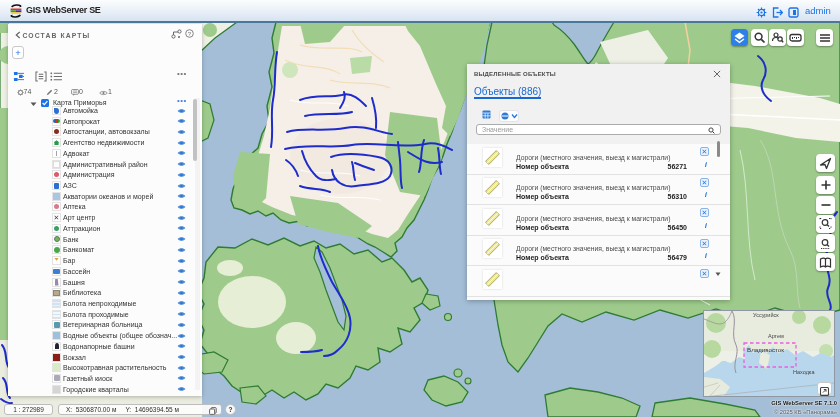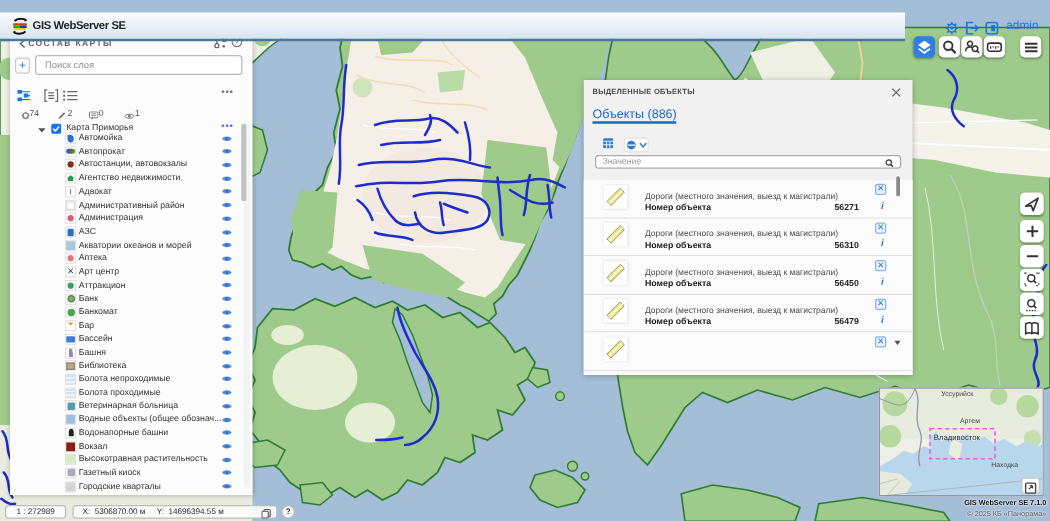--- a/index.html
+++ b/index.html
@@ -1,19 +1,19 @@
 <!DOCTYPE html>
 <html><head><meta charset="utf-8">
 <style>
 *{margin:0;padding:0;box-sizing:border-box}
 html,body{width:840px;height:417px;overflow:hidden;font-family:"Liberation Sans",sans-serif;background:#a4bed7}
 .abs{position:absolute}
 #stage{position:relative;width:840px;height:417px;overflow:hidden}
 
-#topbar{position:absolute;left:0;top:10px;width:724px;height:23px;background:linear-gradient(#fbfdfe,#e7eef7 60%,#d7e3f2);border-bottom:2px solid #4a7896;z-index:40}
+#topbar{position:absolute;left:0;top:0;width:840px;height:23px;background:linear-gradient(#fbfdfe,#e7eef7 60%,#d7e3f2);border-bottom:2px solid #4a7896;z-index:40}
 #apptitle{position:absolute;left:26px;top:5px;font-size:9px;font-weight:bold;color:#222;letter-spacing:-0.3px}
 .tbico{position:absolute;top:7px}
 #admin{position:absolute;left:805px;top:5px;font-size:9.5px;color:#1a73e8}
 
 #lpanel{position:absolute;left:8px;top:24px;width:194px;height:372px;background:#fcfcfc;box-shadow:0 1px 4px rgba(0,0,0,.25);z-index:30}
 #lphead{position:absolute;left:0;top:0;width:100%;height:21px}
 #lptitle{position:absolute;left:14.5px;top:7.5px;font-size:6.8px;font-weight:bold;color:#666;letter-spacing:1.1px}
 #plusbtn{position:absolute;left:4px;top:22px;width:12px;height:13px;border:1px solid #c9c9c9;border-radius:3px;background:#fff;color:#1a73e8;font-size:9.5px;line-height:11px;text-align:center}
 #lsearch{position:absolute;left:20px;top:20px;width:166px;height:16px;border:1px solid #b9b9b9;border-radius:3px;background:#fff;font-size:7.5px;color:#8f8f8f;line-height:14px;padding-left:7px}
 #tabs{position:absolute;left:0;top:44px;width:100%;height:22px}
@@ -311,21 +311,20 @@
             <path d="M2.5,6 V3 H7"></path>
             <circle cx="8" cy="8" r="1" fill="#666" stroke="none"></circle>
           </g>
         </svg>
   <svg class="abs" style="left:177px;top:5px" width="9" height="9" viewBox="0 0 9 9">
           <circle cx="4.5" cy="4.5" r="3.8" stroke="#777" stroke-width="0.9" fill="none"></circle>
           <text x="2.8" y="6.6" font-size="6" fill="#777">?</text>
         </svg>
  </div>
  <div id="plusbtn">+</div>
- <div id="lsearch">Поиск слоя</div>
  <div id="tabs">
   <svg class="abs" style="left:5px;top:3px" width="12" height="11" viewBox="0 0 13 12">
           <g fill="#1a73e8">
             <rect x="1" y="1" width="4" height="3.4" rx="0.5"></rect>
             <rect x="6.5" y="4.2" width="4" height="3.4" rx="0.5"></rect>
             <rect x="1" y="7.6" width="4" height="3.4" rx="0.5"></rect>
           </g>
           <path d="M5,2.6 H12 M10.5,6 H12 M5,9.4 H12" stroke="#1a73e8" stroke-width="1"></path>
         </svg>
   <svg class="abs" style="left:27px;top:3px" width="12" height="11" viewBox="0 0 13 12">

